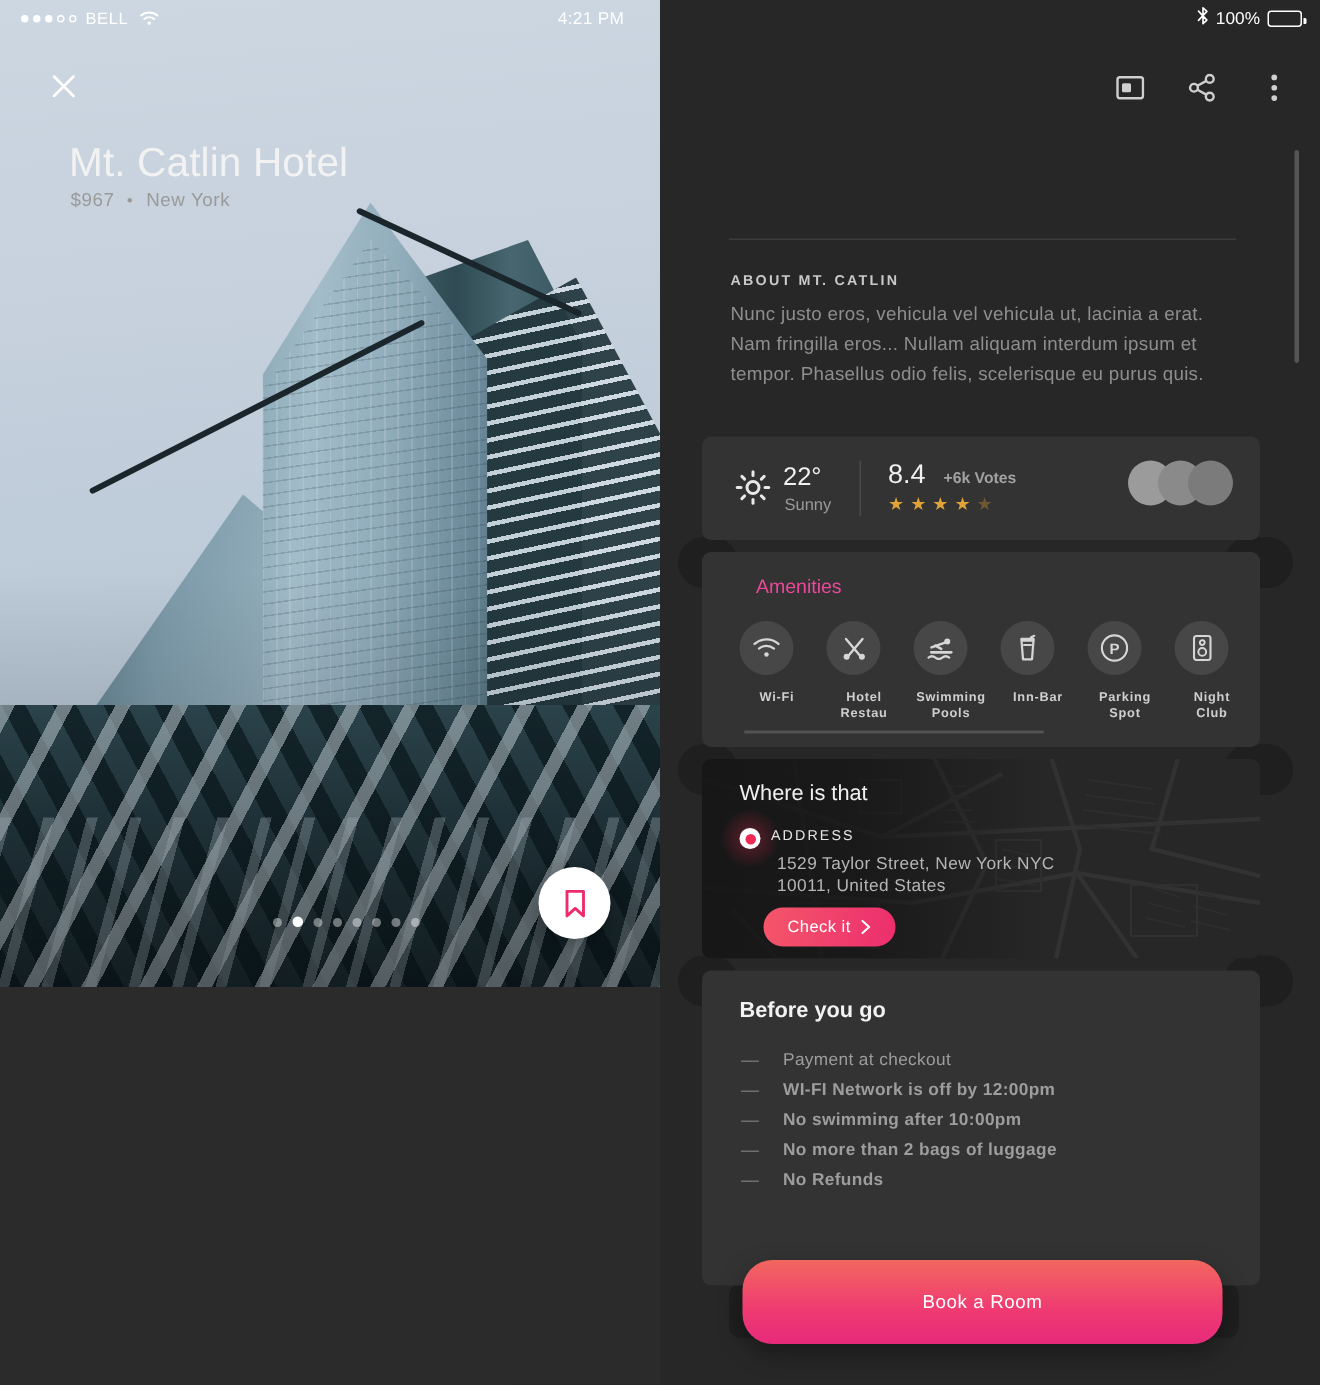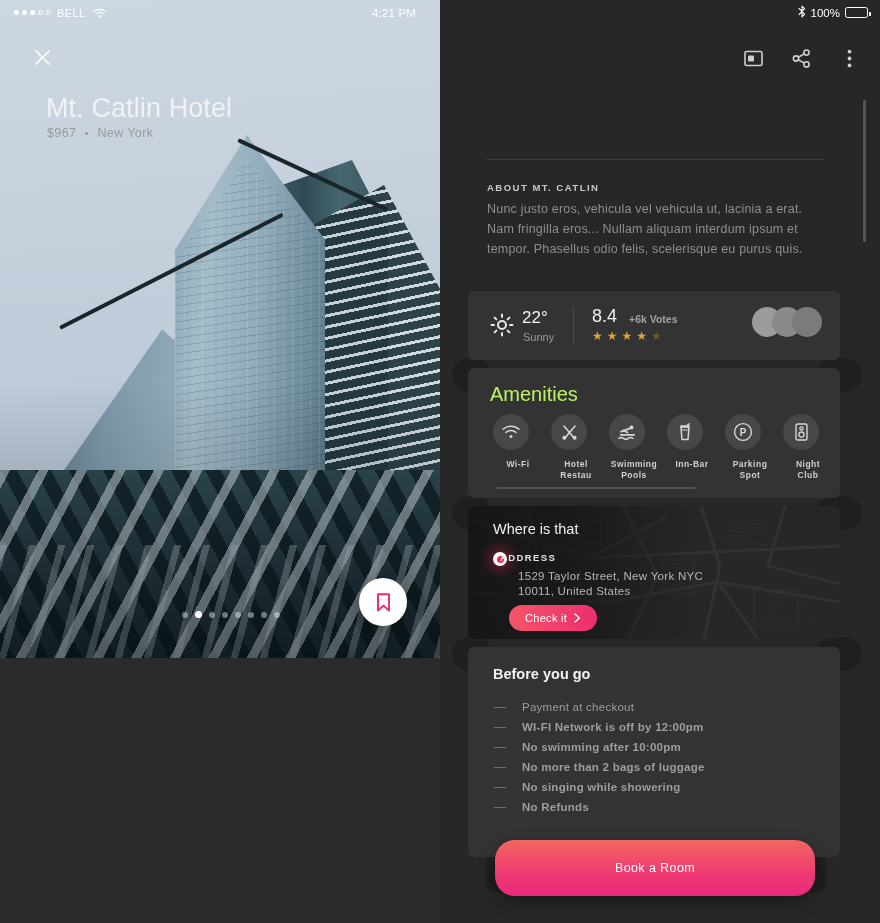--- a/index.html
+++ b/index.html
@@ -139,21 +139,21 @@
   .m-stars { position: absolute; left: 124px; top: 38px; display: flex; gap: 4px; font-size: 12px; color: #e0a338; }
   .m-stars .dim { color: #6d5a33; }
   .m-avatars { position: absolute; right: 18px; top: 16px; display: flex; }
   .av { width: 30px; height: 30px; border-radius: 50%; }
   .av:nth-child(1) { background: #9b9b9b; }
   .av:nth-child(2) { background: #8a8a8a; margin-left: -10px; }
   .av:nth-child(3) { background: #7b7b7b; margin-left: -10px; }
 
   
   .card-amen { left: 468px; top: 368px; width: 372px; height: 130px; }
-  .amen-title { position: absolute; left: 22px; top: 15px; font-size: 20px; color: #bef264; }
+  .amen-title { position: absolute; left: 36px; top: 15px; font-size: 13px; color: #ec4899; }
   .amen-row { position: absolute; left: 18px; top: 46px; width: 340px; display: flex; justify-content: space-between; }
   .amen { width: 50px; display: flex; flex-direction: column; align-items: center; cursor: pointer; }
   .amen-circle { width: 36px; height: 36px; border-radius: 50%; background: #474747;
     display: flex; align-items: center; justify-content: center; }
   .amen-label { margin-top: 9px; font-size: 8.5px; color: #cfcfcf; letter-spacing: .5px; text-align: center;
     line-height: 11px; font-weight: 600; margin-left: 14px; }
   .amen-scroll { position: absolute; left: 28px; bottom: 9px; width: 200px; height: 2px; background: #535353; border-radius: 2px; }
 
   
   .card-map { left: 468px; top: 506px; width: 372px; height: 133px; overflow: hidden; background: #262626; }
@@ -162,22 +162,22 @@
   .map-shade { position: absolute; left: 0; top: 0; width: 230px; height: 133px;
     background: linear-gradient(90deg, rgba(20,20,20,.86) 0%, rgba(20,20,20,.72) 45%, rgba(20,20,20,0) 100%); }
   .map-title { position: absolute; left: 25px; top: 15px; font-size: 14.5px; color: #f0f0f0; }
   .pin-wrap { position: absolute; left: 22px; top: 43px; width: 20px; height: 20px;
     display: flex; align-items: center; justify-content: center; }
   .pin-glow { position: absolute; width: 40px; height: 40px; border-radius: 50%;
     background: radial-gradient(circle, rgba(236,42,83,.35) 0%, rgba(236,42,83,0) 70%); }
   .pin-ring { position: relative; width: 14px; height: 14px; border-radius: 50%; background: #fff;
     display: flex; align-items: center; justify-content: center; }
   .pin-core { width: 7px; height: 7px; border-radius: 50%; background: #ec2a53; }
-  .addr-label { position: absolute; left: 32px; top: 46px; font-size: 9.5px; color: #e4e4e4;
-    letter-spacing: 1.4px; font-weight: bold; }
+  .addr-label { position: absolute; left: 46px; top: 46px; font-size: 9.5px; color: #e4e4e4;
+    letter-spacing: 1.4px; font-weight: normal; }
   .addr-l1 { position: absolute; left: 50px; top: 64px; font-size: 11.5px; color: #b6b6b6; letter-spacing: .3px; }
   .addr-l2 { position: absolute; left: 50px; top: 79px; font-size: 11.5px; color: #b6b6b6; letter-spacing: .3px; }
   .check-btn { position: absolute; left: 41px; top: 99px; height: 26px; padding: 0 16px; border-radius: 13px;
     background: linear-gradient(100deg,#f4566a 0%,#ec2e6e 100%); color: #fff; font-size: 11px;
     display: flex; align-items: center; gap: 7px; cursor: pointer; border: none;
     font-family: "Liberation Sans", sans-serif; letter-spacing: .3px; }
 
   
   .card-before { left: 468px; top: 647px; width: 372px; height: 210px; }
   .bef-title { position: absolute; left: 25px; top: 19px; font-size: 14.5px; color: #f2f2f2; font-weight: bold; }
@@ -468,24 +468,20 @@
       <div class="bef-item">
         <span class="bef-dash"></span>
         <span class="bef-text">No swimming after 10:00pm</span>
       </div>
       <div class="bef-item">
         <span class="bef-dash"></span>
         <span class="bef-text">No more than 2 bags of luggage</span>
       </div>
       <div class="bef-item">
         <span class="bef-dash"></span>
-        <span class="bef-text">No singing while showering</span>
-      </div>
-      <div class="bef-item">
-        <span class="bef-dash"></span>
         <span class="bef-text">No Refunds</span>
       </div>
     </div>
   </div>
 
   <button class="book-btn">Book a Room</button>
 
   <div class="statusbar">
     <div class="sb-left">
       <span class="sb-dots">

